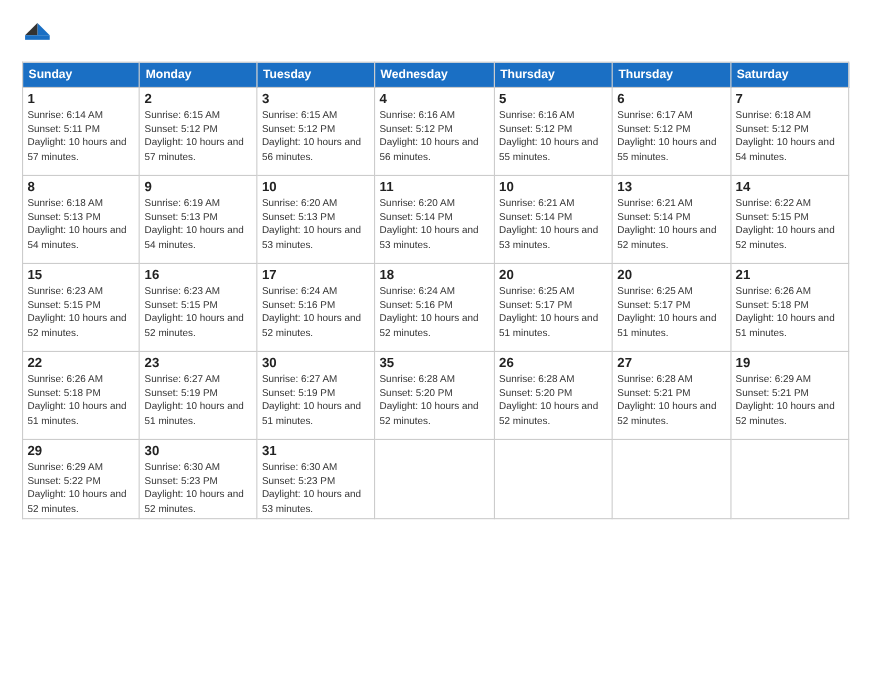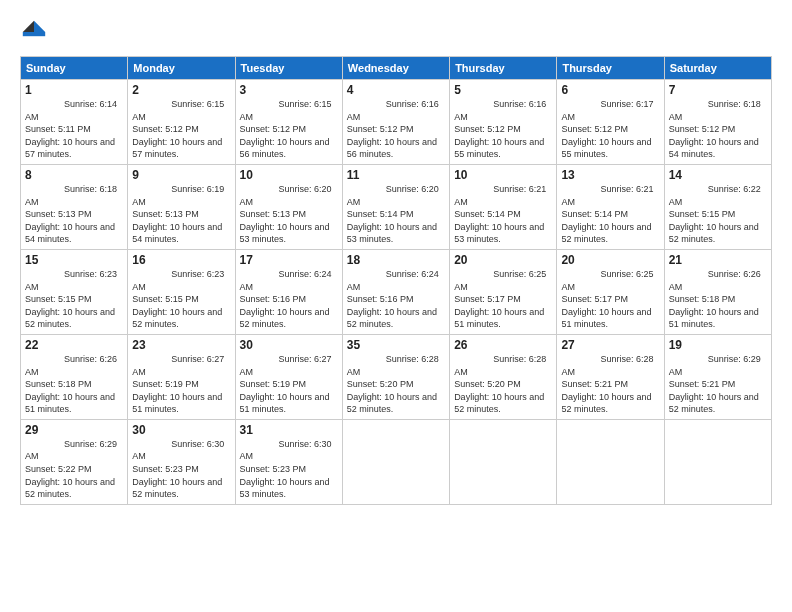--- a/index.html
+++ b/index.html
@@ -89,21 +89,20 @@
       font-size: 12px;
       font-weight: bold;
       color: #222;
       display: block;
       margin-bottom: 1px;
     }
     .day-info {
       font-size: 9px;
       color: #333;
       line-height: 1.4;
-      margin-left: 39px;
     }
     .empty {
       background: #f5f5f5;
     }
     .week-row td {
       background: #fff;
     }
     .week-row:nth-child(odd) td {
       background: #fff;
     }

